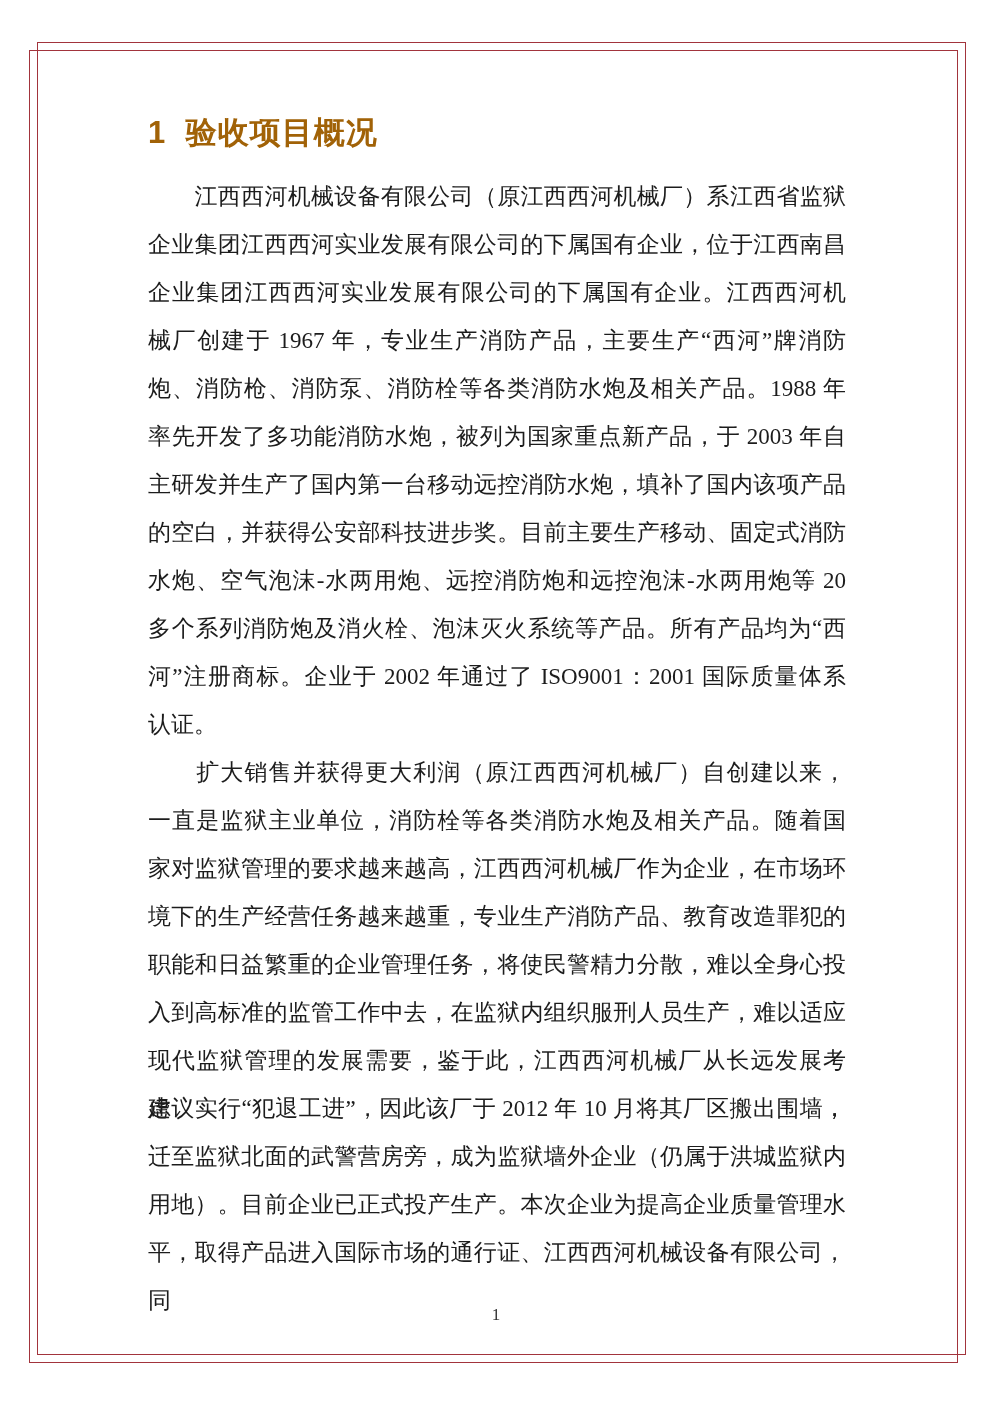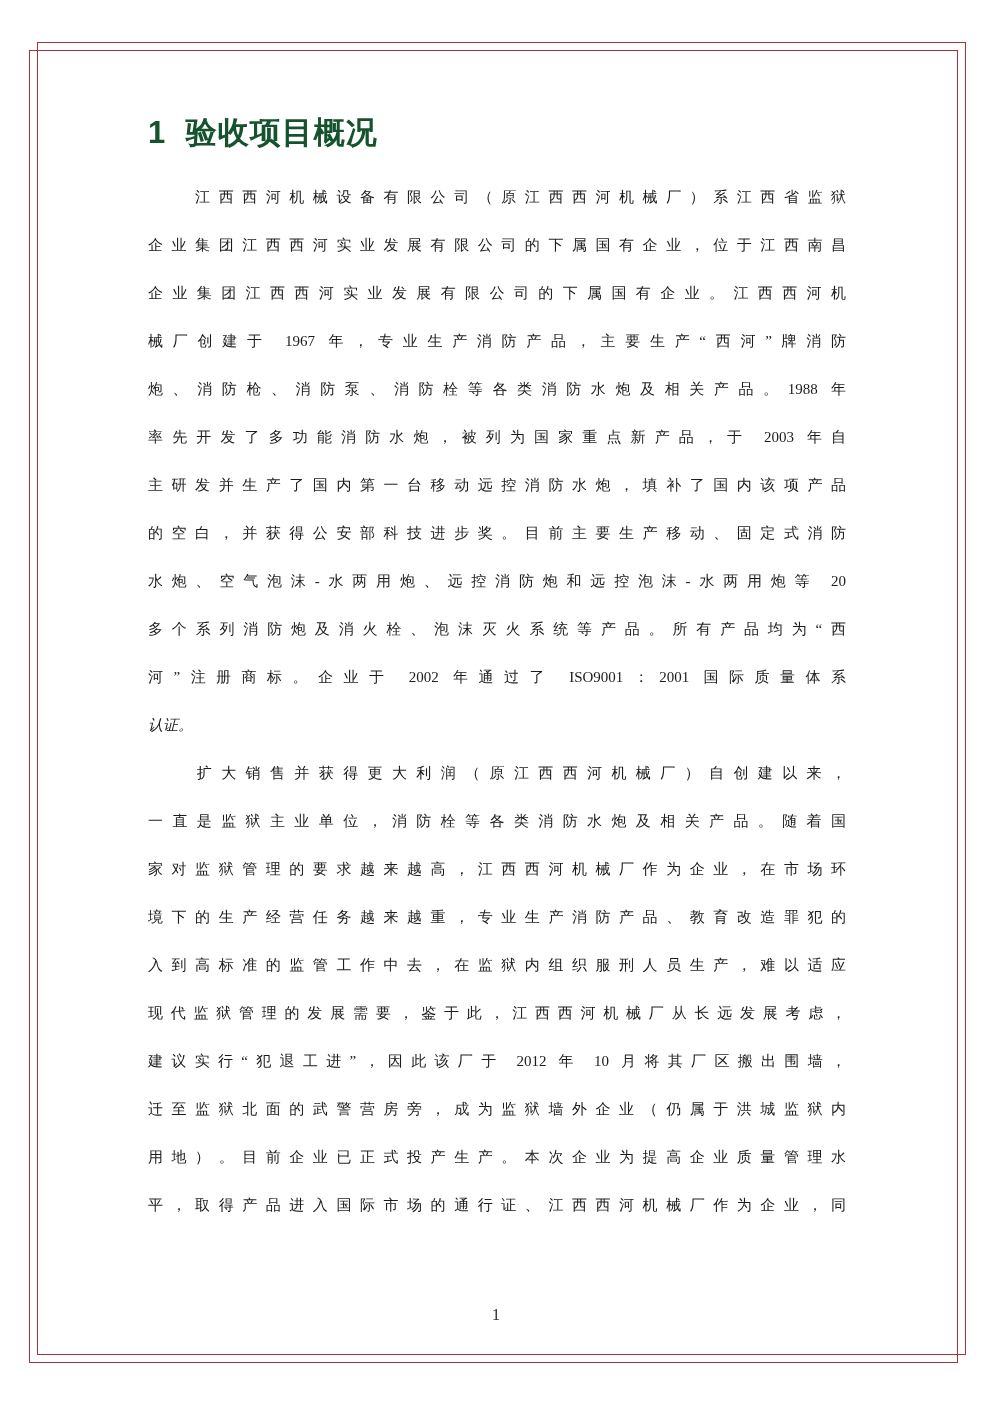--- a/index.html
+++ b/index.html
@@ -32,38 +32,37 @@
     left: 148px;
     top: 114px;
     width: 698px;
   }
   .heading {
     margin: 0;
     font-family: "Liberation Sans", "DejaVu Sans", sans-serif;
     font-weight: bold;
     font-size: 31px;
     line-height: 38px;
-    color: #14532d;
+    color: #a16207;
     word-spacing: 10px;
     letter-spacing: 1px;
   }
   .paragraphs {
     margin-top: 21px;
   }
   .line {
     height: 48px;
     line-height: 48px;
-    font-size: 15px;
+    font-size: 23px;
     text-align: justify;
     text-align-last: justify;
     white-space: pre-wrap;
   }
   .line.last {
     text-align-last: left;
-    font-style: italic;
   }
   .footer {
     position: absolute;
     left: 0;
     right: 0;
     top: 1303px;
     text-align: center;
     font-size: 17px;
     line-height: 24px;
     color: #333333;
@@ -88,23 +87,24 @@
         <div class="line">主研发并生产了国内第一台移动远控消防水炮，填补了国内该项产品</div>
         <div class="line">的空白，并获得公安部科技进步奖。目前主要生产移动、固定式消防</div>
         <div class="line">水炮、空气泡沫-水两用炮、远控消防炮和远控泡沫-水两用炮等 20</div>
         <div class="line">多个系列消防炮及消火栓、泡沫灭火系统等产品。所有产品均为“西</div>
         <div class="line">河”注册商标。企业于 2002 年通过了 ISO9001：2001 国际质量体系</div>
         <div class="line last">认证。</div>
         <div class="line">　　扩大销售并获得更大利润（原江西西河机械厂）自创建以来，</div>
         <div class="line">一直是监狱主业单位，消防栓等各类消防水炮及相关产品。随着国</div>
         <div class="line">家对监狱管理的要求越来越高，江西西河机械厂作为企业，在市场环</div>
         <div class="line">境下的生产经营任务越来越重，专业生产消防产品、教育改造罪犯的</div>
+        <div class="line">职能和日益繁重的企业管理任务，将使民警精力分散，难以全身心投</div>
         <div class="line">入到高标准的监管工作中去，在监狱内组织服刑人员生产，难以适应</div>
         <div class="line">现代监狱管理的发展需要，鉴于此，江西西河机械厂从长远发展考虑，</div>
         <div class="line">建议实行“犯退工进”，因此该厂于 2012 年 10 月将其厂区搬出围墙，</div>
         <div class="line">迁至监狱北面的武警营房旁，成为监狱墙外企业（仍属于洪城监狱内</div>
         <div class="line">用地）。目前企业已正式投产生产。本次企业为提高企业质量管理水</div>
-        <div class="line">平，取得产品进入国际市场的通行证、江西西河机械厂作为企业，同</div>
+        <div class="line">平，取得产品进入国际市场的通行证、江西西河机械设备有限公司，同</div>
       </div>
   </div>
 
   <div class="footer">1</div>
 </div>
 
 </body></html>

